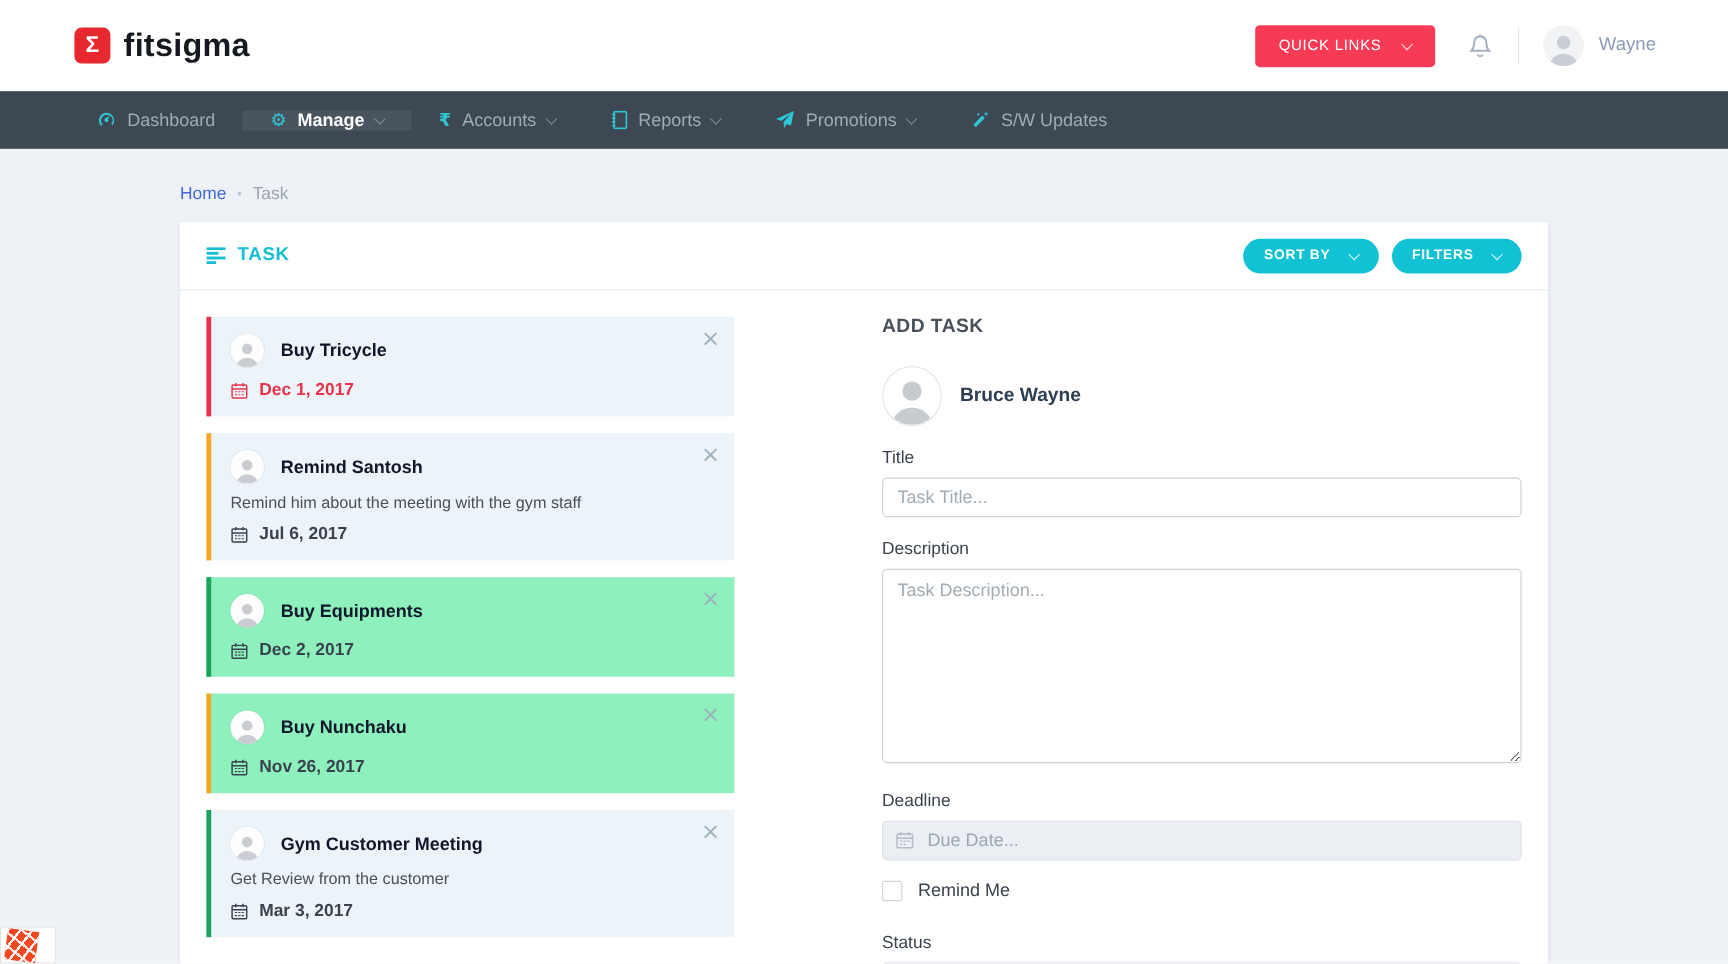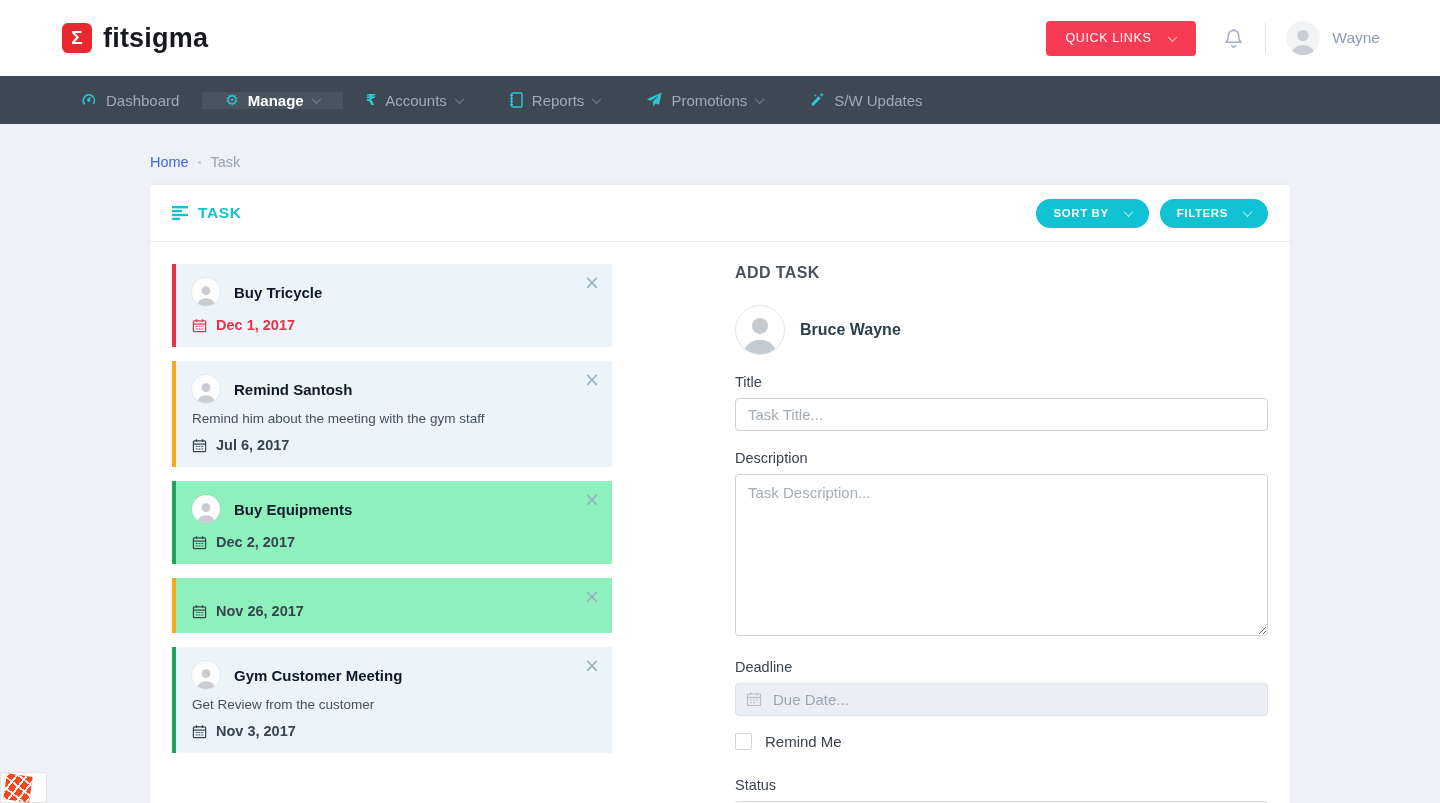--- a/index.html
+++ b/index.html
@@ -266,20 +266,29 @@
                 <rect x="1.5" y="3" width="13" height="11.5" rx="1"></rect>
                 <path d="M1.5 6.5h13"></path>
                 <path d="M4.8 1.2v3M11.2 1.2v3"></path>
                 <path d="M4 9h2M7 9h2M10 9h2M4 11.7h2M7 11.7h2M10 11.7h2" stroke-width="1"></path>
               </svg>
             </span>
             <span>Dec 2, 2017</span>
           </div>
         </div>
         <div class="task-item accent-orange highlighted">
+          <div class="task-top">
+            <span class="task-avatar">
+              <svg width="24" height="24" viewBox="0 0 16 16" fill="#c9ccd1">
+                <circle cx="8" cy="5.8" r="2.9"></circle>
+                <path d="M2 16a6 5.2 0 0 1 12 0z"></path>
+              </svg>
+            </span>
+            <span class="task-title">Buy Nunchaku</span>
+          </div>
           <span class="task-close">×</span>
           <div class="task-date">
             <span class="cal">
               <svg width="15" height="15" viewBox="0 0 16 16" fill="none" stroke="currentColor" stroke-width="1.3">
                 <rect x="1.5" y="3" width="13" height="11.5" rx="1"></rect>
                 <path d="M1.5 6.5h13"></path>
                 <path d="M4.8 1.2v3M11.2 1.2v3"></path>
                 <path d="M4 9h2M7 9h2M10 9h2M4 11.7h2M7 11.7h2M10 11.7h2" stroke-width="1"></path>
               </svg>
             </span>
@@ -300,21 +309,21 @@
           <div class="task-desc">Get Review from the customer</div>
           <div class="task-date">
             <span class="cal">
               <svg width="15" height="15" viewBox="0 0 16 16" fill="none" stroke="currentColor" stroke-width="1.3">
                 <rect x="1.5" y="3" width="13" height="11.5" rx="1"></rect>
                 <path d="M1.5 6.5h13"></path>
                 <path d="M4.8 1.2v3M11.2 1.2v3"></path>
                 <path d="M4 9h2M7 9h2M10 9h2M4 11.7h2M7 11.7h2M10 11.7h2" stroke-width="1"></path>
               </svg>
             </span>
-            <span>Nov 3, 2017</span>
+            <span>Mar 3, 2017</span>
           </div>
         </div>
       </div>
 
     <div class="form-col">
       <div class="form-title">ADD TASK</div>
       <div class="assignee">
         <span class="assignee-avatar">
           <svg width="44" height="44" viewBox="0 0 16 16" fill="#c6cbd0">
               <circle cx="8" cy="5.8" r="2.9"></circle>

